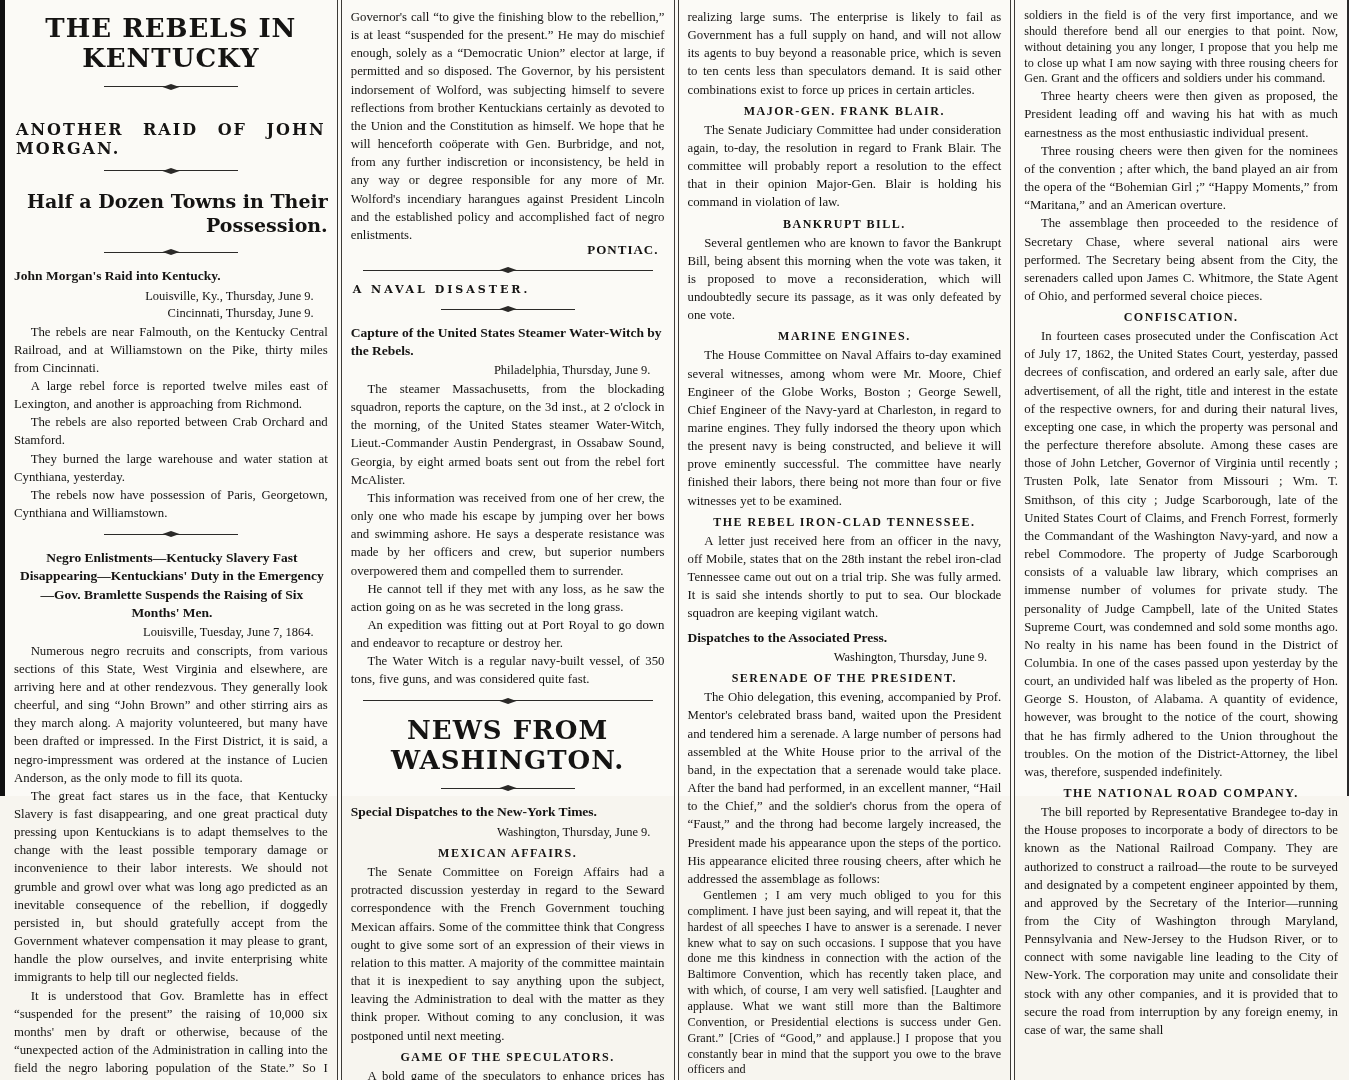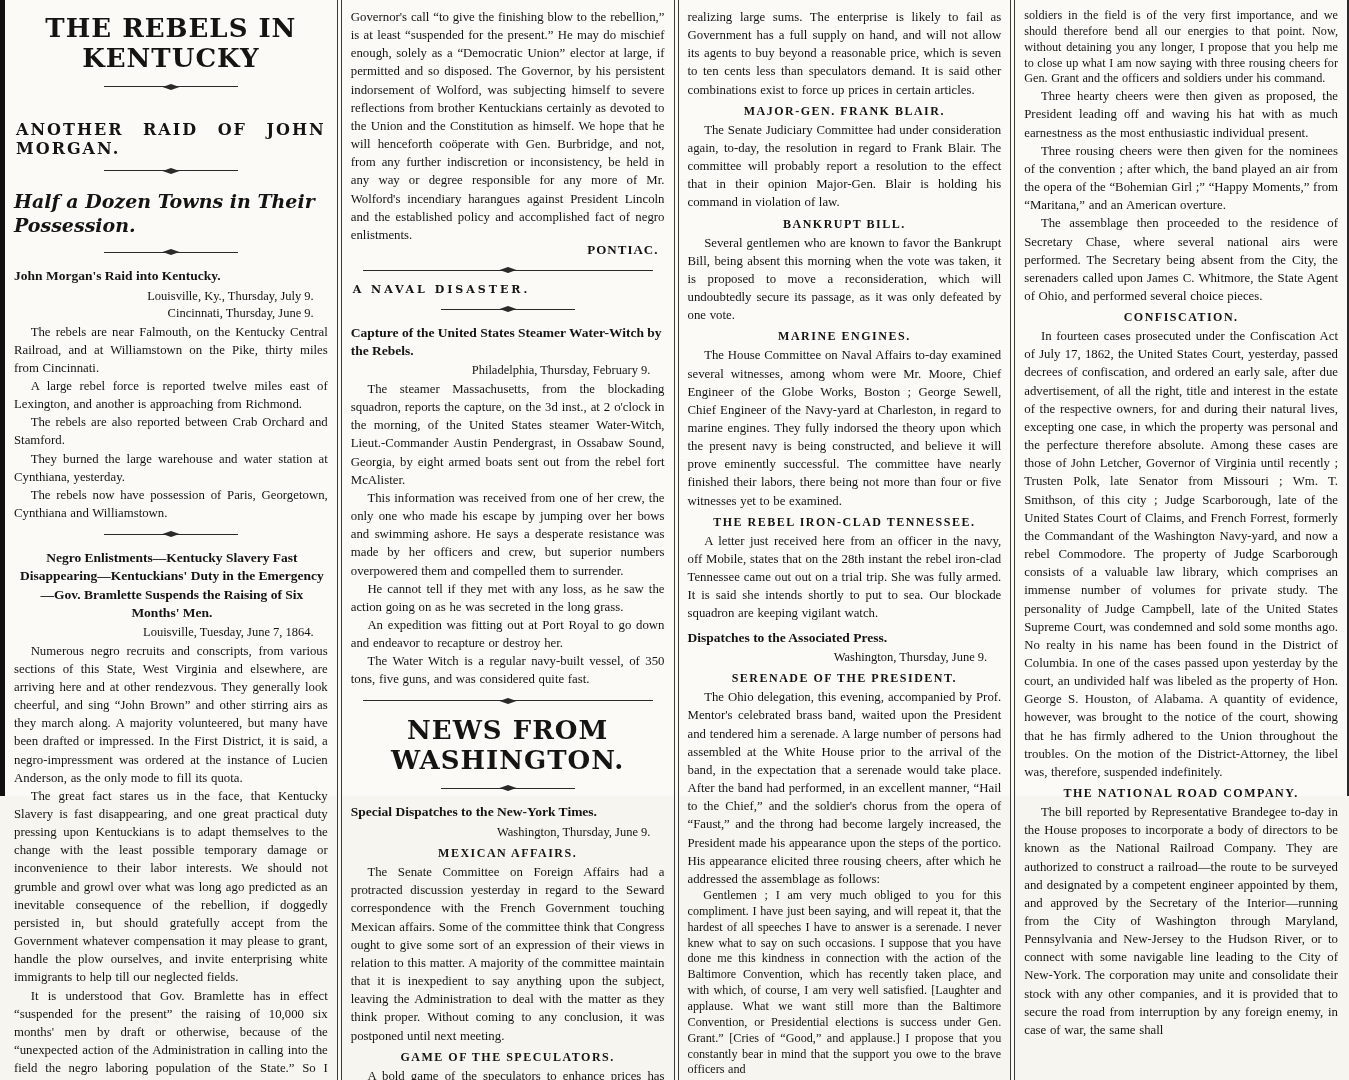--- a/index.html
+++ b/index.html
@@ -58,24 +58,23 @@
     font-size: 11px;
     font-weight: bold;
     letter-spacing: 3px;
     text-align: left;
     margin: 4px 2px 4px 2px;
   }
   .headline-md {
     font-family: "DejaVu Serif", serif;
     font-size: 19px;
     font-weight: bold;
-    text-align: left;
+    text-align: right;
     line-height: 1.25;
     margin: 10px 0 6px 0;
-    font-style: italic;
   }
   .subhead-bold {
     font-size: 13.5px;
     font-weight: bold;
     text-align: left;
     line-height: 1.35;
     margin: 6px 0 2px 0;
   }
   .subhead-left {
     font-size: 13.5px;
@@ -158,21 +157,21 @@
         <span class="diamond"></span>
         <span class="line"></span>
       </div>
       <div class="headline-md">Half a Dozen Towns in Their Possession.</div>
       <div class="divider">
         <span class="line"></span>
         <span class="diamond"></span>
         <span class="line"></span>
       </div>
       <div class="subhead-bold">John Morgan's Raid into Kentucky.</div>
-      <div class="dateline">Louisville, Ky., Thursday, July 9.</div>
+      <div class="dateline">Louisville, Ky., Thursday, June 9.</div>
       <div class="dateline">Cincinnati, Thursday, June 9.</div>
       <div class="paragraph">The rebels are near Falmouth, on the Kentucky Central Railroad, and at Williamstown on the Pike, thirty miles from Cincinnati.</div>
       <div class="paragraph">A large rebel force is reported twelve miles east of Lexington, and another is approaching from Richmond.</div>
       <div class="paragraph">The rebels are also reported between Crab Orchard and Stamford.</div>
       <div class="paragraph">They burned the large warehouse and water station at Cynthiana, yesterday.</div>
       <div class="paragraph">The rebels now have possession of Paris, Georgetown, Cynthiana and Williamstown.</div>
       <div class="divider">
         <span class="line"></span>
         <span class="diamond"></span>
         <span class="line"></span>
@@ -192,21 +191,21 @@
         <span class="diamond"></span>
         <span class="line"></span>
       </div>
       <div class="headline-ctr">A NAVAL DISASTER.</div>
       <div class="divider">
         <span class="line"></span>
         <span class="diamond"></span>
         <span class="line"></span>
       </div>
       <div class="subhead-bold">Capture of the United States Steamer Water-Witch by the Rebels.</div>
-      <div class="dateline">Philadelphia, Thursday, February 9.</div>
+      <div class="dateline">Philadelphia, Thursday, June 9.</div>
       <div class="paragraph">The steamer Massachusetts, from the blockading squadron, reports the capture, on the 3d inst., at 2 o'clock in the morning, of the United States steamer Water-Witch, Lieut.-Commander Austin Pendergrast, in Ossabaw Sound, Georgia, by eight armed boats sent out from the rebel fort McAlister.</div>
       <div class="paragraph">This information was received from one of her crew, the only one who made his escape by jumping over her bows and swimming ashore. He says a desperate resistance was made by her officers and crew, but superior numbers overpowered them and compelled them to surrender.</div>
       <div class="paragraph">He cannot tell if they met with any loss, as he saw the action going on as he was secreted in the long grass.</div>
       <div class="paragraph">An expedition was fitting out at Port Royal to go down and endeavor to recapture or destroy her.</div>
       <div class="paragraph">The Water Witch is a regular navy-built vessel, of 350 tons, five guns, and was considered quite fast.</div>
       <div class="rule divider">
         <span class="line"></span>
         <span class="diamond"></span>
         <span class="line"></span>
       </div>

